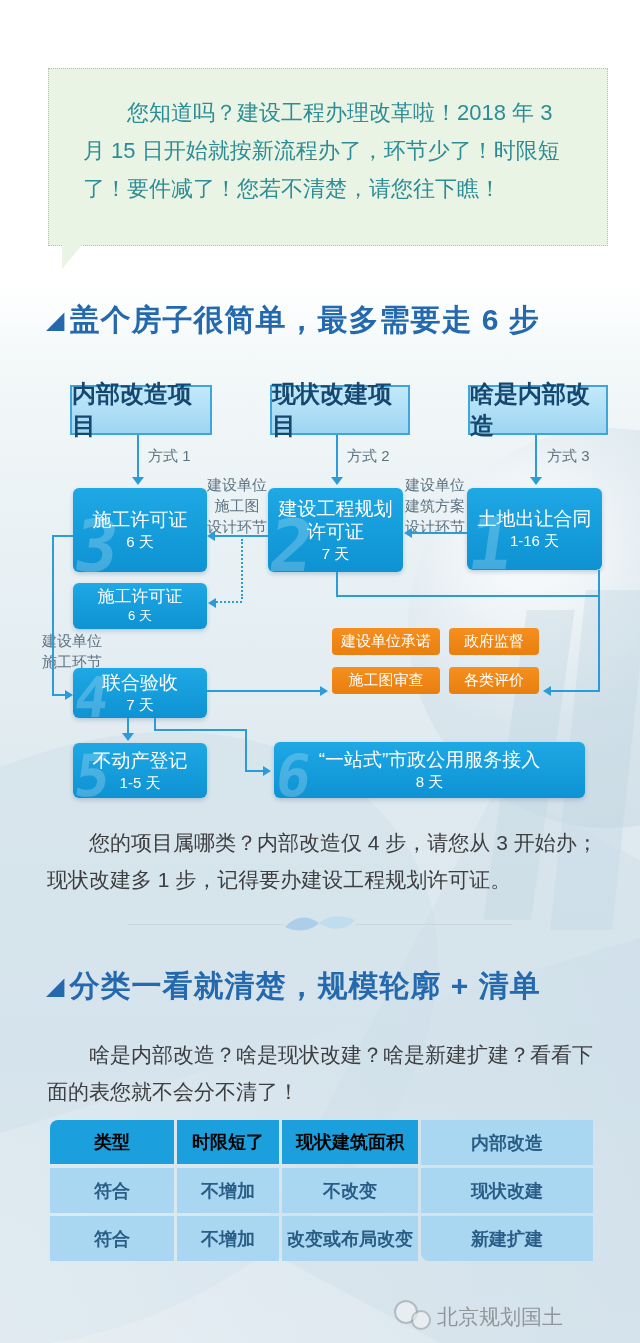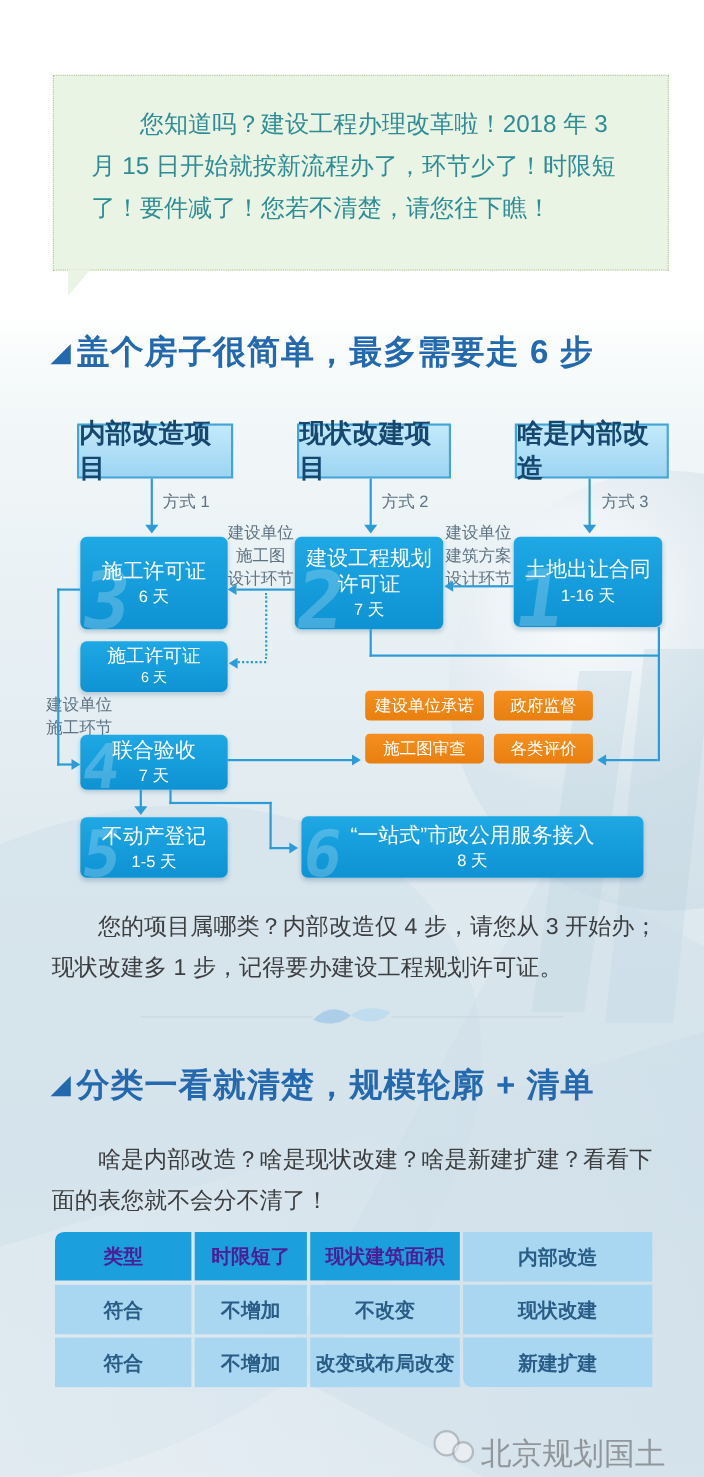--- a/index.html
+++ b/index.html
@@ -43,29 +43,29 @@
   .lnd-h{position:absolute;height:0;border-top:2px dotted #2b9cd8;}
   .ah-d{position:absolute;width:0;height:0;border-left:6px solid transparent;border-right:6px solid transparent;border-top:8px solid #2b9cd8;}
   .ah-l{position:absolute;width:0;height:0;border-top:5px solid transparent;border-bottom:5px solid transparent;border-right:8px solid #2b9cd8;}
   .ah-r{position:absolute;width:0;height:0;border-top:5px solid transparent;border-bottom:5px solid transparent;border-left:8px solid #2b9cd8;}
   
   .div-line{position:absolute;height:1px;background:#c9d6de;}
   
   .tbl{position:absolute;left:50px;top:1120px;display:grid;
     grid-template-columns:124px 102px 136px 172px;column-gap:3px;row-gap:3px;
     grid-auto-rows:auto;}
-  .th{background:#1b9fdd;color:#4c1d95;font-size:18px;font-weight:600;height:44px;
+  .th{background:#1b9fdd;color:#000000;font-size:18px;font-weight:600;height:44px;
     display:flex;align-items:center;justify-content:center;}
   .td{background:#a9d7f1;color:#2a5d86;font-size:18px;font-weight:600;height:45px;
     display:flex;align-items:center;justify-content:center;}
   .mg{grid-column:2/5;}
   .rtl{border-top-left-radius:8px;} .rtr{border-top-right-radius:8px;}
   .rbl{border-bottom-left-radius:8px;} .rbr{border-bottom-right-radius:8px;}
   
-  .footer-brand{position:absolute;left:437px;top:1303px;color:#85898d;font-size:28px;opacity:.85;}
+  .footer-brand{position:absolute;left:437px;top:1303px;color:#85898d;font-size:21px;opacity:.85;}
 </style>
 </head>
 <body>
 
 <div id="page">
 
   <div class="decor" style="left:408px;top:428px;width:400px;height:400px;border-radius:50%;
        background:radial-gradient(circle at 30% 30%, rgba(255,255,255,.85) 0%, rgba(214,227,235,.75) 45%, rgba(196,214,226,.65) 100%);"></div>
   <div class="decor" style="left:-300px;top:760px;width:760px;height:560px;border-radius:50%;transform:rotate(-30deg);
        background:rgba(208,224,234,.5);"></div>

